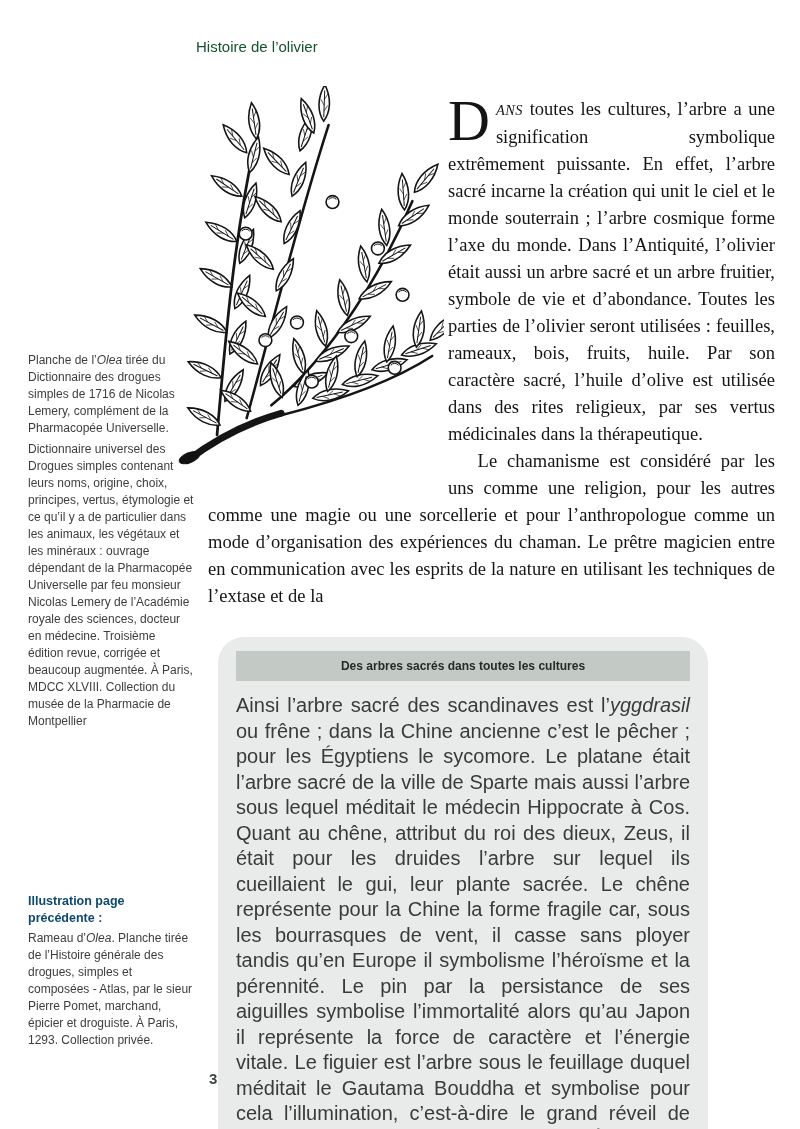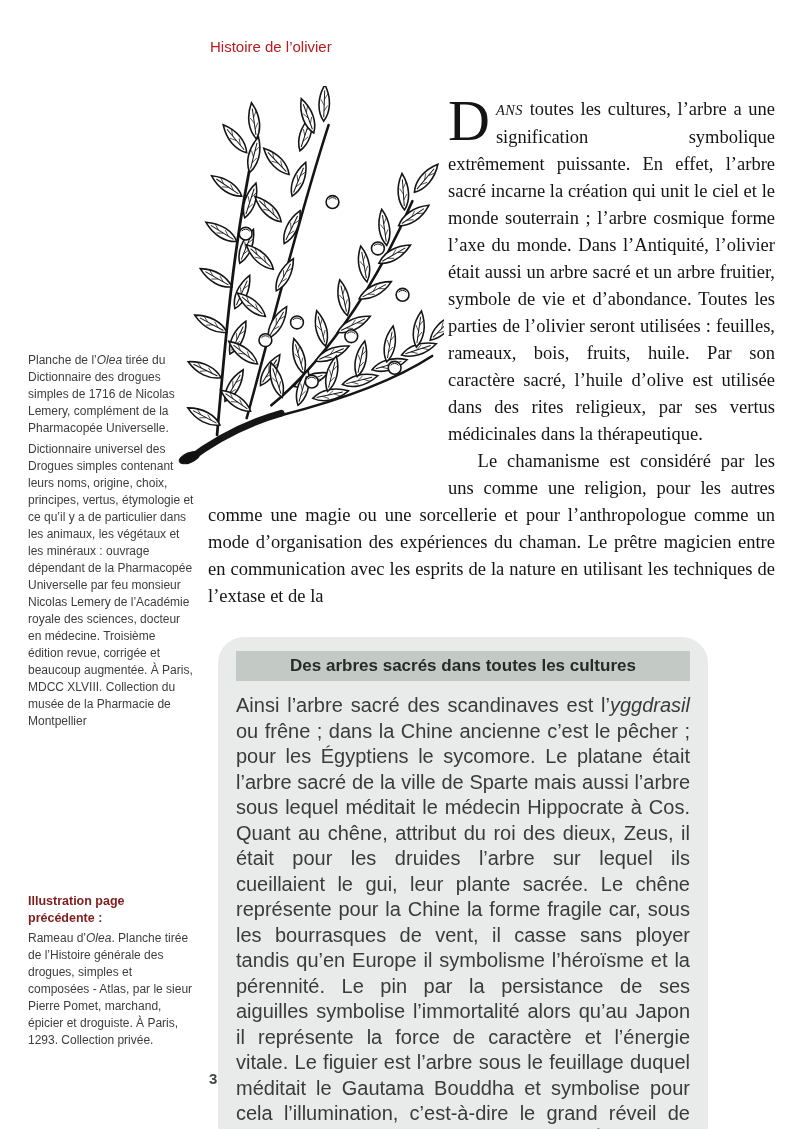--- a/index.html
+++ b/index.html
@@ -5,23 +5,23 @@
   html,body{margin:0;padding:0;background:#ffffff;}
   .page{
     position:relative;
     width:800px;height:1129px;
     background:#ffffff;
     overflow:hidden;
     color:#1c1c1c;
   }
   
   .running-header{
-    position:absolute;left:210px;top:38px;
-    font-family:"Liberation Sans",sans-serif;
-    font-size:15px;color:#b91c1c;
+    position:absolute;left:196px;top:38px;
+    font-family:"Liberation Sans",sans-serif;
+    font-size:15px;color:#14532d;
   }
   
   .illustration{
     position:absolute;left:148px;top:86px;
     width:296px;height:388px;
   }
   .illustration svg{width:100%;height:100%;}
   
   .main-text{
     position:absolute;left:208px;top:96px;width:567px;
@@ -47,39 +47,39 @@
   .caption{
     position:absolute;left:28px;width:166px;
     font-family:"Liberation Sans",sans-serif;
     font-size:12px;line-height:17px;
     text-align:left;color:#3d3d3d;
   }
   .caption-1{top:352px;}
   .caption-2{top:441px;}
   .caption-3{top:893px;}
   .caption-title{
-    font-weight:bold;font-size:12.5px;color:#7f1d1d;
+    font-weight:bold;font-size:12.5px;color:#0c4a6e;
     margin-bottom:3px;
   }
   .it{font-style:italic;}
   
   .info-box{
     position:absolute;left:218px;top:637px;
     width:490px;min-height:398px;
     background:#e8ebe9;
     border-radius:26px 26px 0 26px;
     box-sizing:border-box;
     padding:14px 18px 16px 18px;
   }
   .info-box-header{
     background:#c3c9c5;
     height:30px;line-height:30px;
     text-align:center;
     font-family:"Liberation Sans",sans-serif;
-    font-weight:bold;font-size:17px;color:#262b28;
+    font-weight:bold;font-size:12px;color:#262b28;
     margin-bottom:12px;
   }
   .info-box-body{
     font-family:"Liberation Sans",sans-serif;
     font-size:20px;line-height:25.5px;
     text-align:justify;color:#3a3a3a;
   }
   
   .page-number{
     position:absolute;left:209px;top:1070px;

